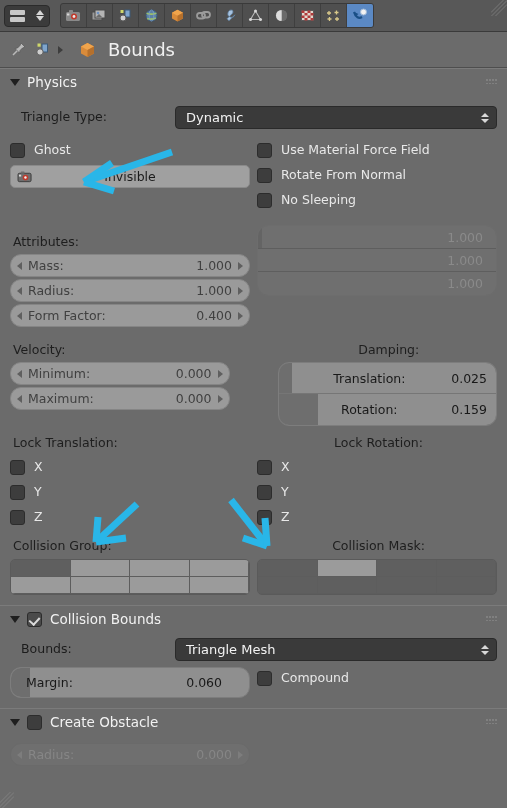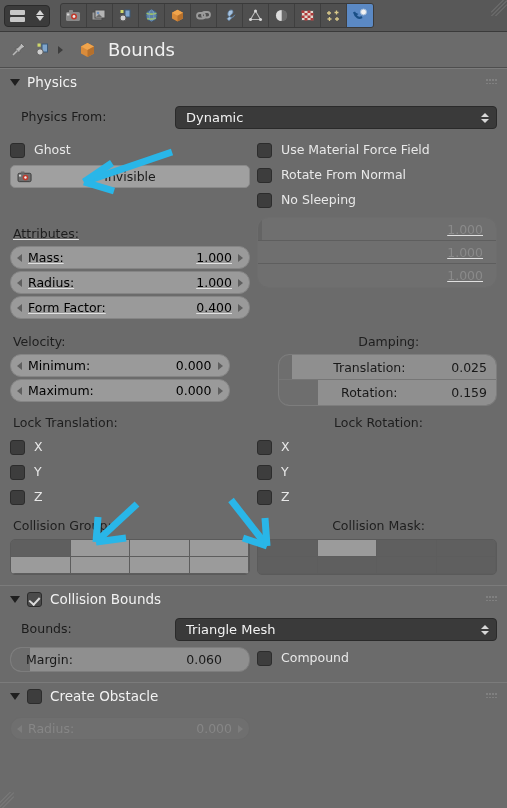--- a/index.html
+++ b/index.html
@@ -217,21 +217,21 @@
 
   
   .numfield {
     height: 23px;
     background: #9a9a9a;
     border: 1px solid #858585;
     border-radius: 11px;
     display: flex; align-items: center;
     padding: 0 9px;
     position: relative;
-    color: #000000;
+    color: #404040;
     font-size: 12.5px;
     margin-bottom: 2px;
   }
   .numfield .nf-name { flex: 1; }
   .numfield .nf-val { }
   .numfield .arr-l, .numfield .arr-r {
     position: absolute; top: 50%; transform: translateY(-50%);
     width: 0; height: 0;
   }
   .numfield .arr-l {
@@ -250,21 +250,21 @@
   .numfield.disabled {
     background: #6f6f6f;
     border-color: #6a6a6a;
     color: #868686;
   }
   .numfield.disabled .arr-l { border-right-color: #7d7d7d; }
   .numfield.disabled .arr-r { border-left-color: #7d7d7d; }
 
   
   .slider {
-    height: 25px;
+    height: 31px;
     background: #8f8f8f;
     border: 1px solid #7d7d7d;
     display: flex; align-items: center;
     padding: 0 9px;
     position: relative;
     color: #191919;
     font-size: 12.5px;
     overflow: hidden;
   }
   .slider .fill {
@@ -525,21 +525,21 @@
         <span></span>
           <span></span>
           <span></span>
           <span></span>
       </div>
     </div>
 
     <div class="panel-body">
 
       <div style="display:flex;align-items:center;margin:7px 0 9px 0;">
-        <span class="label" style="width:165px;padding-left:11px;">Physics From:</span>
+        <span class="label" style="width:165px;padding-left:11px;">Triangle Type:</span>
         <div class="dropdown" style="flex:1;">
           <span>Dynamic</span>
           <div class="dd-arrows">
             <div class="u"></div>
               <div class="d"></div>
           </div>
         </div>
       </div>
 
       <div class="row">
@@ -569,21 +569,21 @@
             <div class="chk"></div>
             <span class="label light">Rotate From Normal</span>
           </div>
           <div class="chk-row">
             <div class="chk"></div>
             <span class="label light">No Sleeping</span>
           </div>
         </div>
       </div>
 
-      <div class="row" style="margin-top:4px;text-decoration:underline;">
+      <div class="row" style="margin-top:12px;">
         <div class="col-l">
           <div class="section-label">Attributes:</div>
 
           <div class="numfield padded">
             <span class="arr-l"></span>
             <span class="nf-name">Mass:</span>
             <span class="nf-val">1.000</span>
             <span class="arr-r"></span>
           </div>
 

